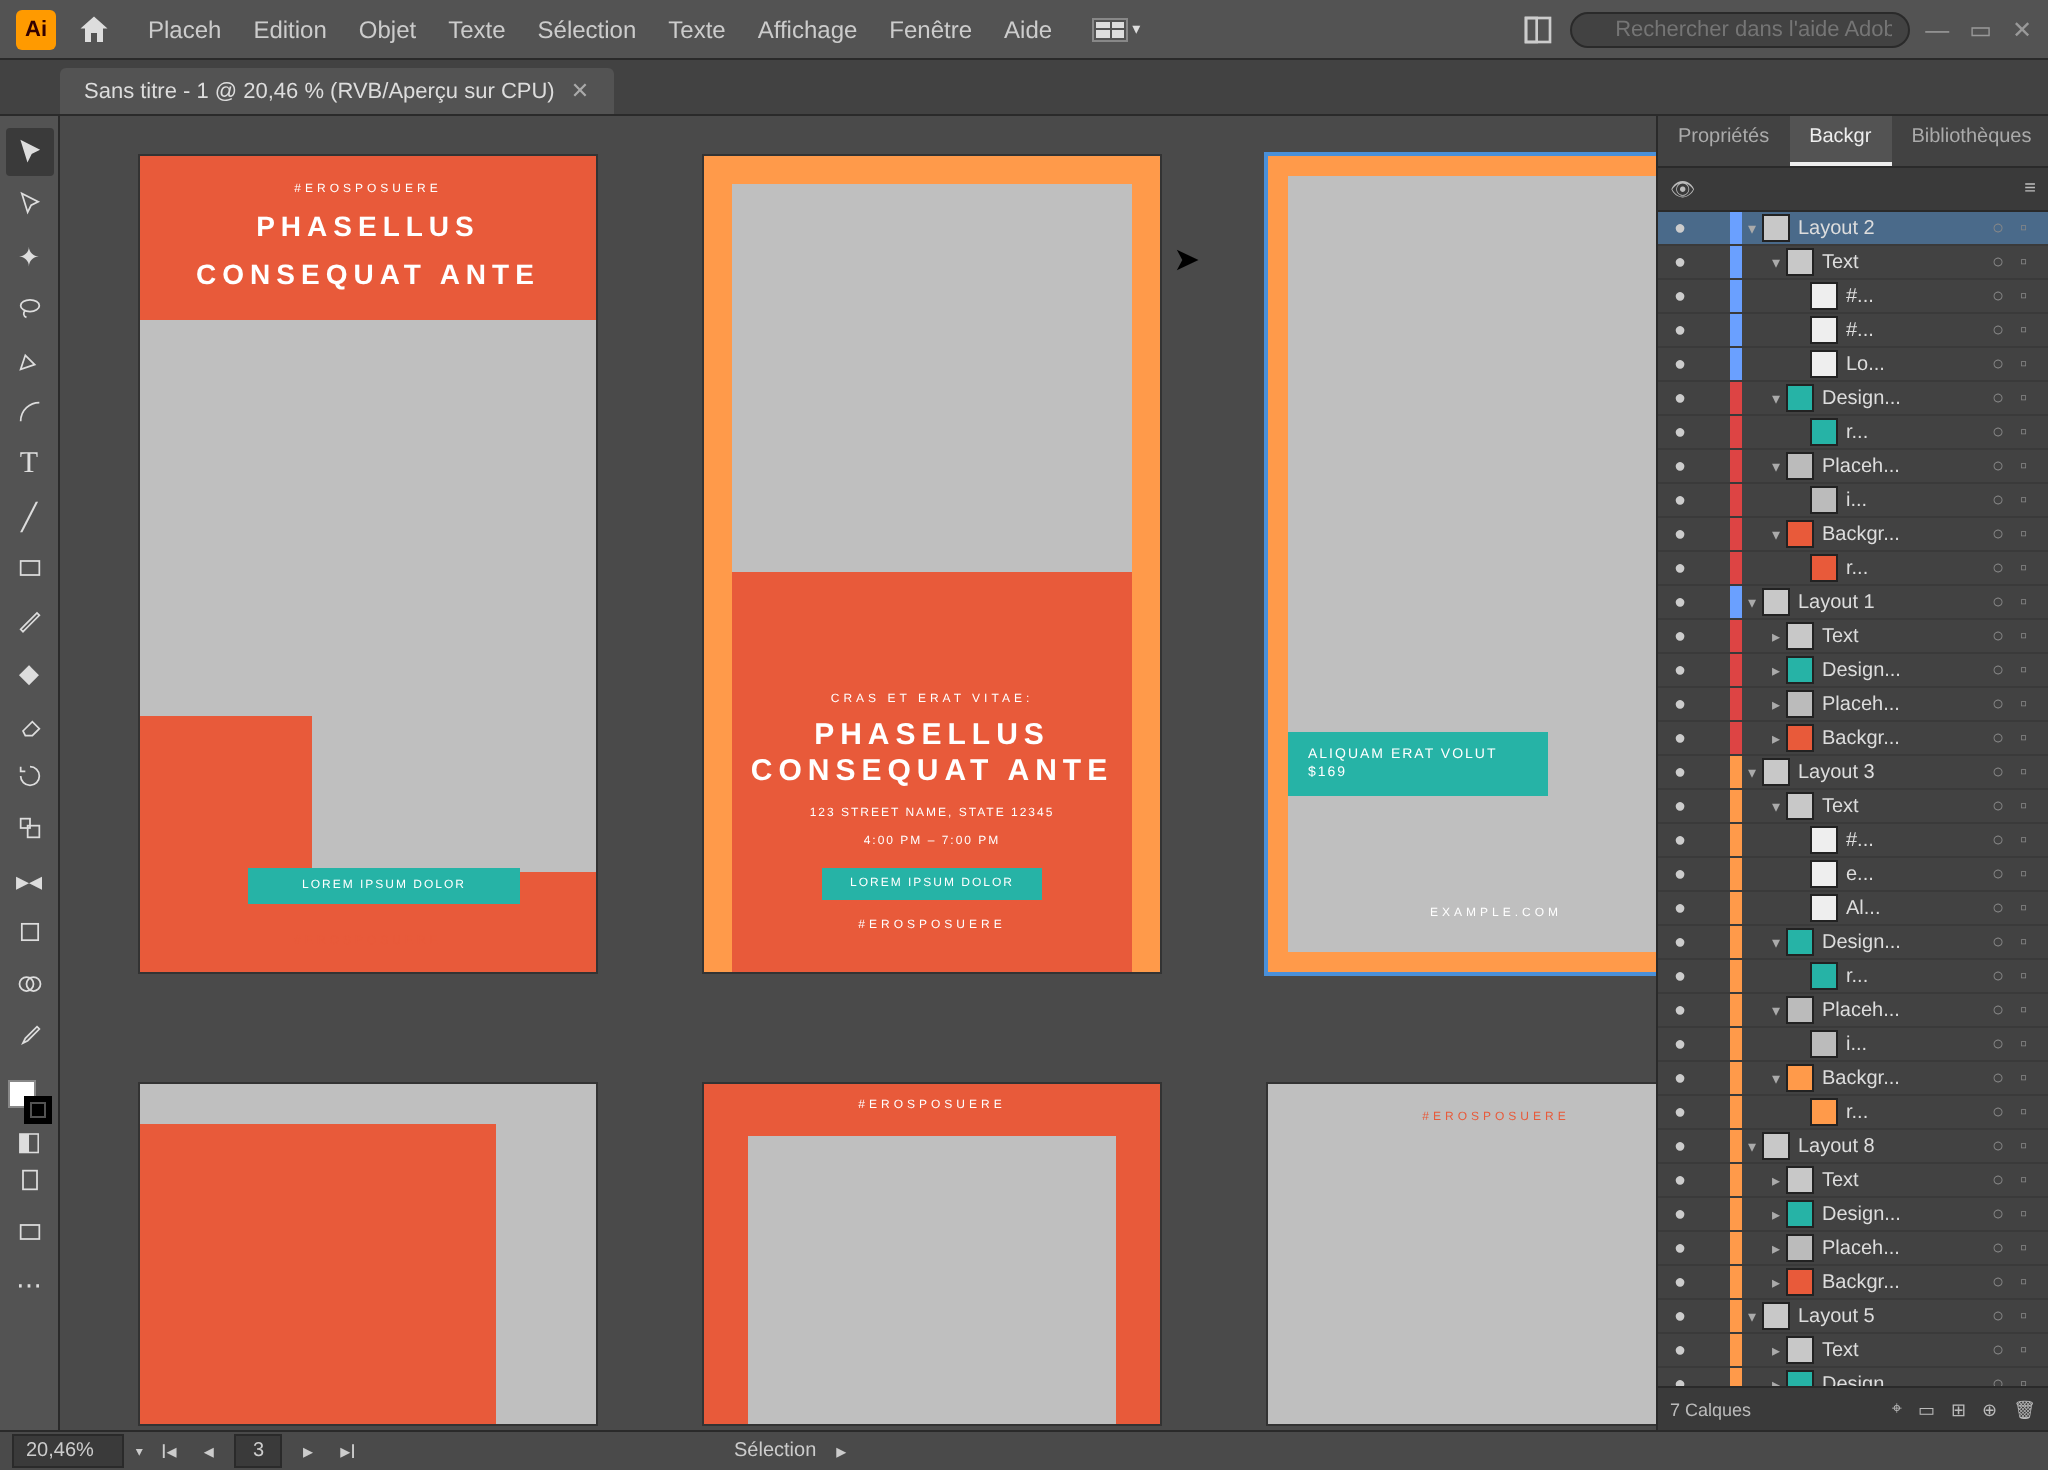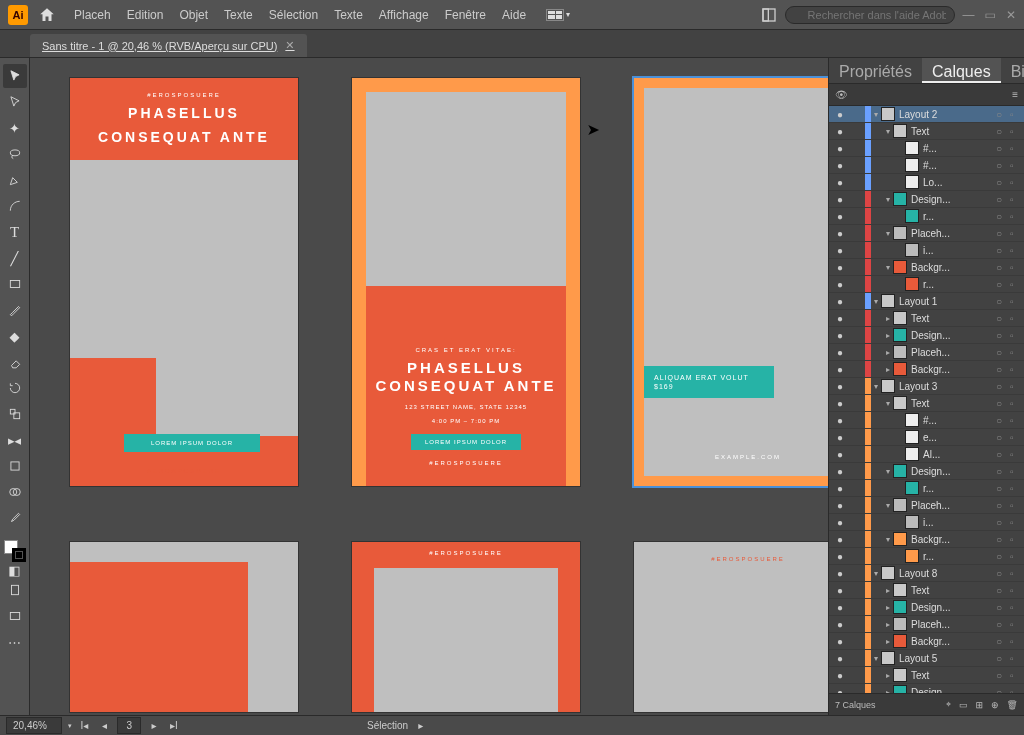--- a/index.html
+++ b/index.html
@@ -11,21 +11,21 @@
 .home-icon { width: 18px; height: 18px; margin: 0 6px; }
 .menu-item { padding: 4px 8px; cursor: pointer; }
 .topbar-right { margin-left: auto; display: flex; align-items: center; gap: 8px; }
 .search-box { background: #424242; border: 1px solid #2a2a2a; border-radius: 10px; padding: 2px 8px 2px 22px; color: #999; font-size: 11px; width: 170px; position: relative; height: 18px; line-height: 14px; }
 .search-wrap { position: relative; }
 .search-glyph { position: absolute; left: 6px; top: 3px; color: #999; font-size: 11px; }
 .win-controls { display: flex; gap: 10px; color: #999; font-size: 12px; }
 
 
 .tabbar { height: 28px; background: #424242; display: flex; align-items: flex-end; padding-left: 30px; border-bottom: 1px solid #2a2a2a; }
-.doc-tab { background: #535353; color: #ddd; font-size: 11px; padding: 5px 12px; border-top-left-radius: 3px; border-top-right-radius: 3px; display: flex; align-items: center; gap: 8px; text-decoration: underline; }
+.doc-tab { background: #535353; color: #ddd; font-size: 11px; padding: 5px 12px; border-top-left-radius: 3px; border-top-right-radius: 3px; display: flex; align-items: center; gap: 8px; }
 .tab-close { cursor: pointer; color: #aaa; }
 
 
 .workspace { display: flex; height: calc(735px - 30px - 28px - 20px); }
 .toolbar-left { width: 30px; background: #535353; border-right: 1px solid #2a2a2a; display: flex; flex-direction: column; align-items: center; padding-top: 6px; gap: 2px; }
 .tool { width: 24px; height: 24px; display: flex; align-items: center; justify-content: center; color: #ddd; font-size: 13px; cursor: pointer; border-radius: 2px; }
 .tool.active { background: #3a3a3a; }
 .tool svg { width: 14px; height: 14px; stroke: #ddd; fill: none; stroke-width: 1.5; }
 .swatch { margin-top: 8px; width: 22px; height: 22px; position: relative; }
 .swatch .fill { position: absolute; top: 0; left: 0; width: 14px; height: 14px; background: #fff; border: 1px solid #888; }
@@ -75,21 +75,21 @@
 
 .ab6 { background: #bfbfbf; }
 .ab6-tag { text-align: center; color: #e85a3a; font-size: 6px; letter-spacing: 2px; padding: 14px 0; }
 
 
 .cursor-arrow { position: absolute; top: 62px; right: 228px; color: #000; font-size: 16px; pointer-events: none; }
 
 
 .panels-right { width: 196px; background: #424242; border-left: 1px solid #2a2a2a; display: flex; flex-direction: column; }
 .panel-tabs { display: flex; height: 26px; border-bottom: 1px solid #2a2a2a; }
-.ptab { flex: 0 0 auto; padding: 5px 10px; font-size: 16px; color: #aaa; cursor: pointer; }
+.ptab { flex: 0 0 auto; padding: 5px 10px; font-size: 10px; color: #aaa; cursor: pointer; }
 .ptab.active { background: #535353; color: #eee; border-bottom: 2px solid #eee; }
 .panel-head-icons { display: flex; height: 22px; background: #3a3a3a; align-items: center; padding: 0 6px; gap: 10px; color: #bbb; font-size: 10px; border-bottom: 1px solid #2a2a2a; }
 .panel-head-icons .sp { flex: 1; }
 .layers { flex: 1; overflow-y: auto; }
 .layer-row { display: flex; align-items: center; height: 17px; font-size: 10px; color: #ddd; border-bottom: 1px solid #3a3a3a; }
 .layer-row.sel { background: #4a6a8a; }
 .eye { width: 22px; text-align: center; color: #ccc; font-size: 10px; }
 .lock { width: 14px; }
 .strip { width: 6px; align-self: stretch; }
 .indent { display: inline-block; }
@@ -313,21 +313,21 @@
       <div class="artboard ab6" style="height:170px;">
         <div class="ab6-tag">#EROSPOSUERE</div>
       </div>
     </div>
     <div class="cursor-arrow">➤</div>
   </div>
 
   <div class="panels-right">
     <div class="panel-tabs">
       <div class="ptab">Propriétés</div>
-      <div class="ptab active">Calques</div>
+      <div class="ptab active">Backgr</div>
       <div class="ptab">Bibliothèques</div>
     </div>
     <div class="panel-head-icons">
       <span>👁</span>
       <div class="sp"></div>
       <span>≡</span>
     </div>
     <div class="layers" id="layers-list">
         <div class="layer-row sel">
           <div class="eye">●</div>

